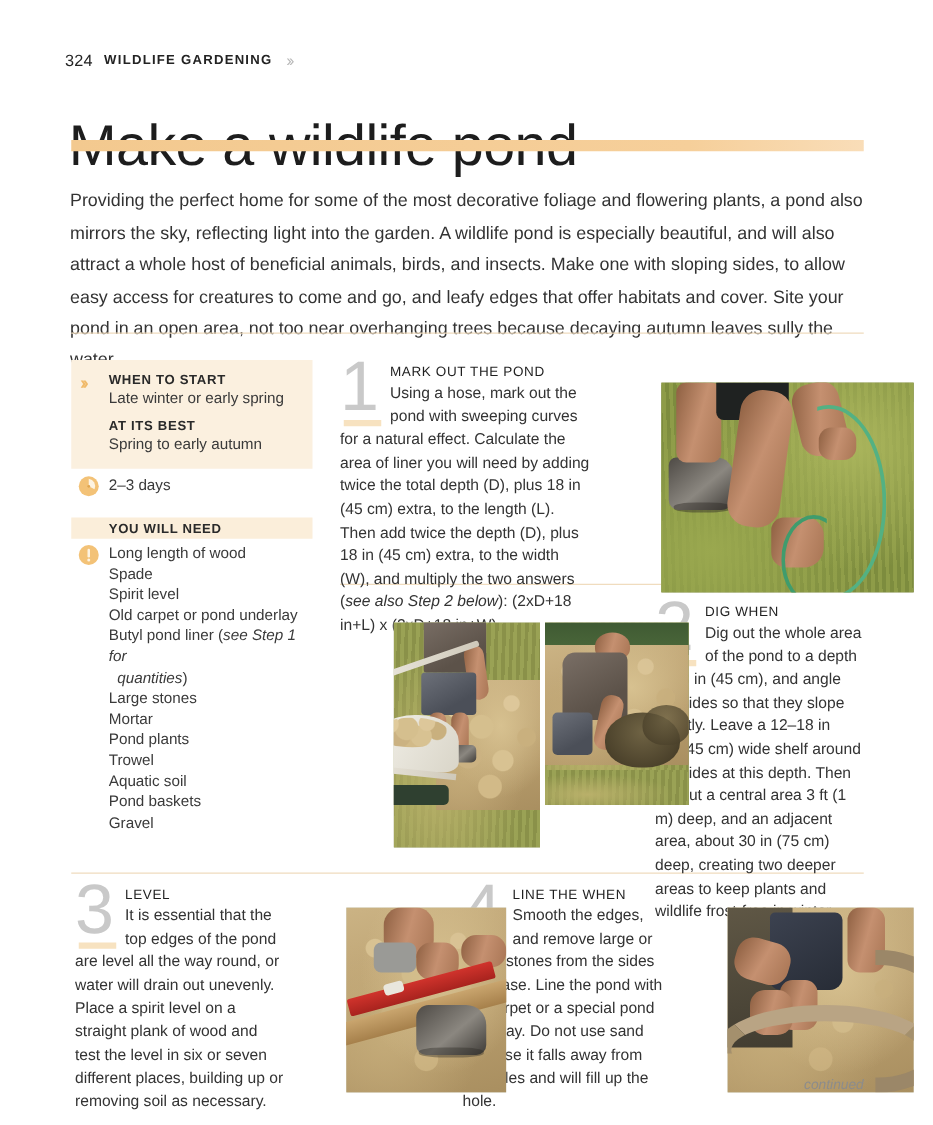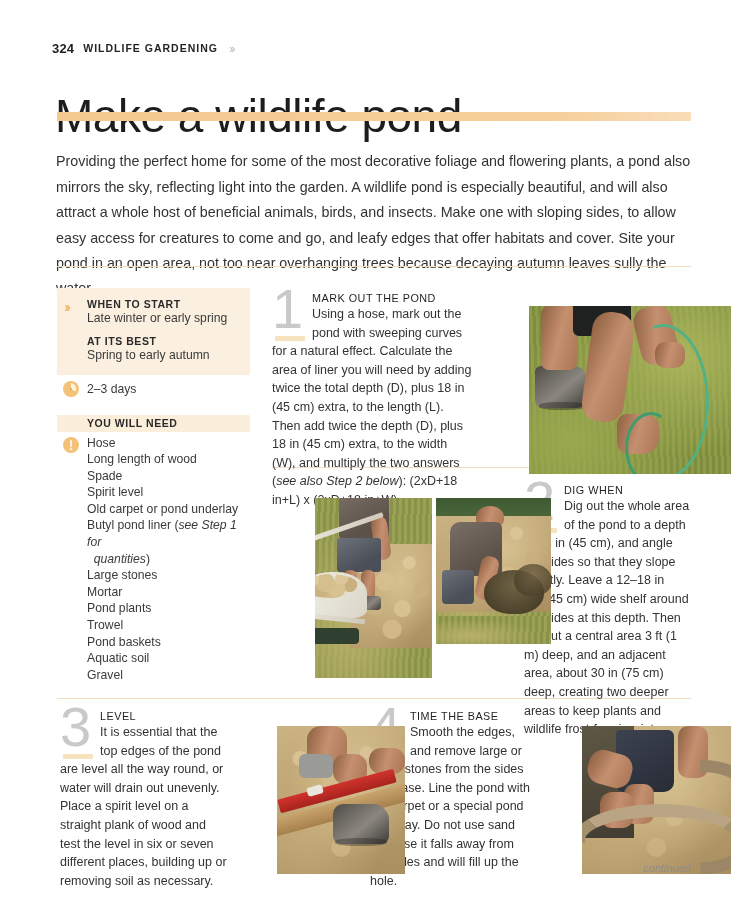--- a/index.html
+++ b/index.html
@@ -28,21 +28,21 @@
     position: absolute;
     left: 52px;
     top: 40px;
     display: flex;
     align-items: center;
     gap: 9px;
     height: 16px;
   }
   .runhead .pagenum {
     font-size: 13px;
-    font-weight: bold;
+    font-weight: normal;
     letter-spacing: 0.2px;
     color: #232323;
   }
   .runhead .section {
     font-size: 10.5px;
     font-weight: bold;
     letter-spacing: 1.0px;
     color: #232323;
   }
   .runhead .chevrons {
@@ -410,33 +410,32 @@
       <span class="lbl">YOU WILL NEED</span>
     </div>
     <div class="needlist">
       <span class="ico">
         <svg width="18" height="18" viewBox="0 0 18 18">
           <circle cx="9" cy="9" r="8" fill="#f3c277"></circle>
           <rect x="8" y="4" width="2" height="7" rx="1" fill="#fdf3e2"></rect>
           <circle cx="9" cy="13" r="1.2" fill="#fdf3e2"></circle>
         </svg>
       </span>
-      <div class="item">Hose</div>
       <div class="item">Long length of wood</div>
       <div class="item">Spade</div>
       <div class="item">Spirit level</div>
       <div class="item">Old carpet or pond underlay</div>
       <div class="item">Butyl pond liner (<i>see Step 1 for</i>
   <i>quantities</i>)</div>
       <div class="item">Large stones</div>
       <div class="item">Mortar</div>
       <div class="item">Pond plants</div>
       <div class="item">Trowel</div>
+      <div class="item">Aquatic soil</div>
       <div class="item">Pond baskets</div>
-      <div class="item">Aquatic soil</div>
       <div class="item">Gravel</div>
     </div>
   </aside>
 
   <section class="step1">
     <div class="numfloat">
       <span class="stepnum">1</span>
       <span class="stepnum-under"></span>
     </div>
     <div class="step-head">MARK OUT THE POND</div>
@@ -459,21 +458,21 @@
     </div>
     <div class="step-head">LEVEL</div>
     <div class="step-body">It is essential that the top edges of the pond are level all the way round, or water will drain out unevenly. Place a spirit level on a straight plank of wood and test the level in six or seven different places, building up or removing soil as necessary.</div>
   </section>
 
   <section class="step4">
     <div class="numfloat">
       <span class="stepnum">4</span>
       <span class="stepnum-under"></span>
     </div>
-    <div class="step-head">TIME THE BASE</div>
+    <div class="step-head">LINE THE WHEN</div>
     <div class="step-body">Smooth the edges, and remove large or sharp stones from the sides and base. Line the pond with old carpet or a special pond underlay. Do not use sand because it falls away from the sides and will fill up the hole.</div>
   </section>
 
   <figure class="photo ph1">
     <div class="scene">
       <div class="grass" style="position:absolute;inset:0;"></div>
 
       <div class="boot" style="position:absolute;left:6px;top:60px;width:52px;height:42px;border-radius:6px 14px 10px 8px;"></div>
       <div class="shadowdark" style="position:absolute;left:10px;top:96px;width:46px;height:8px;border-radius:40%;opacity:.45;"></div>
 

